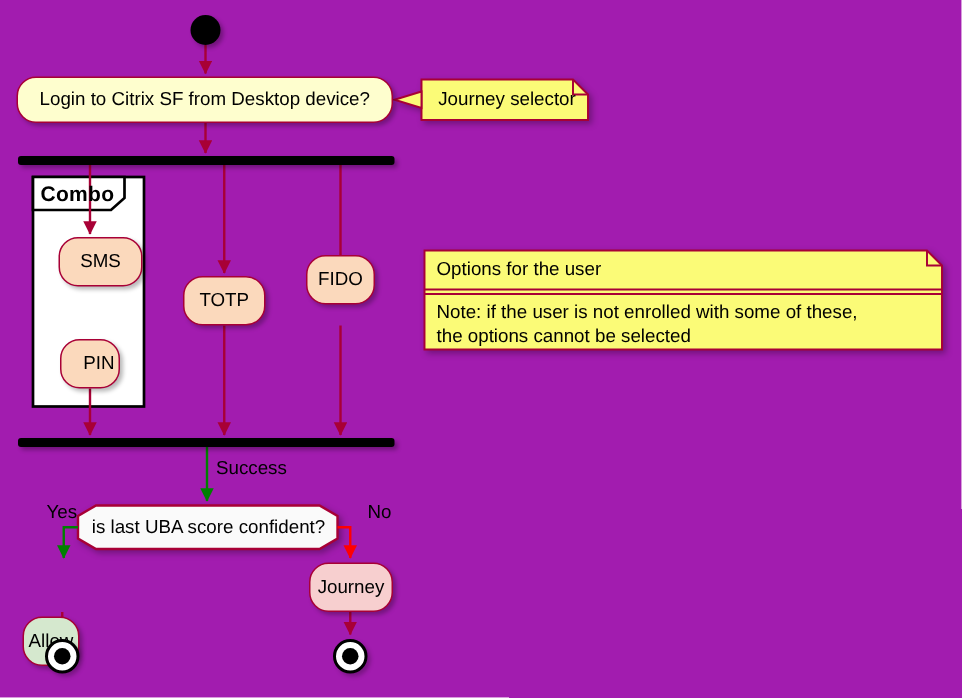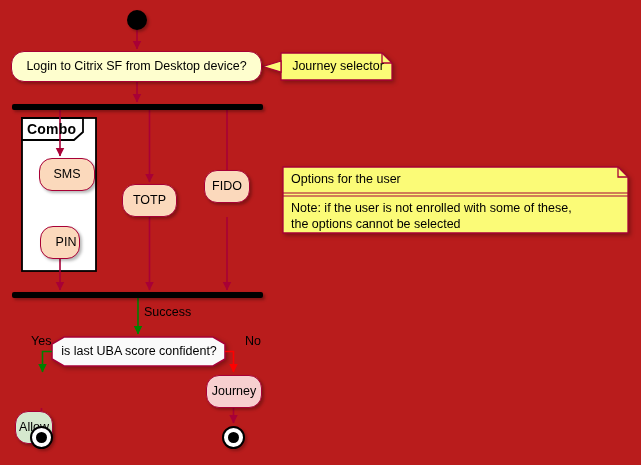--- a/index.html
+++ b/index.html
@@ -1,17 +1,17 @@
 <!DOCTYPE html>
 <html><head>
 <meta charset="utf-8">
 <style>
   html,body{margin:0;padding:0;background:#ffffff;}
   #canvas{
-    position:relative;width:641px;height:465px;background:#b91c1c;
+    position:relative;width:641px;height:465px;background:#a21caf;
     font-family:"Liberation Sans","DejaVu Sans",sans-serif;color:#000;
     overflow:hidden;
   }
   #edges{position:absolute;left:0;top:0;width:641px;height:465px;z-index:1;}
   .node{position:absolute;z-index:2;display:flex;align-items:center;justify-content:center;
     box-sizing:border-box;font-size:12.5px;line-height:1.1;text-align:center;}
   .activity{
     background:#FEFECE;border:1.8px solid #A80036;border-radius:13px;
     box-shadow:2px 2px 3px rgba(0,0,0,0.28);
   }

